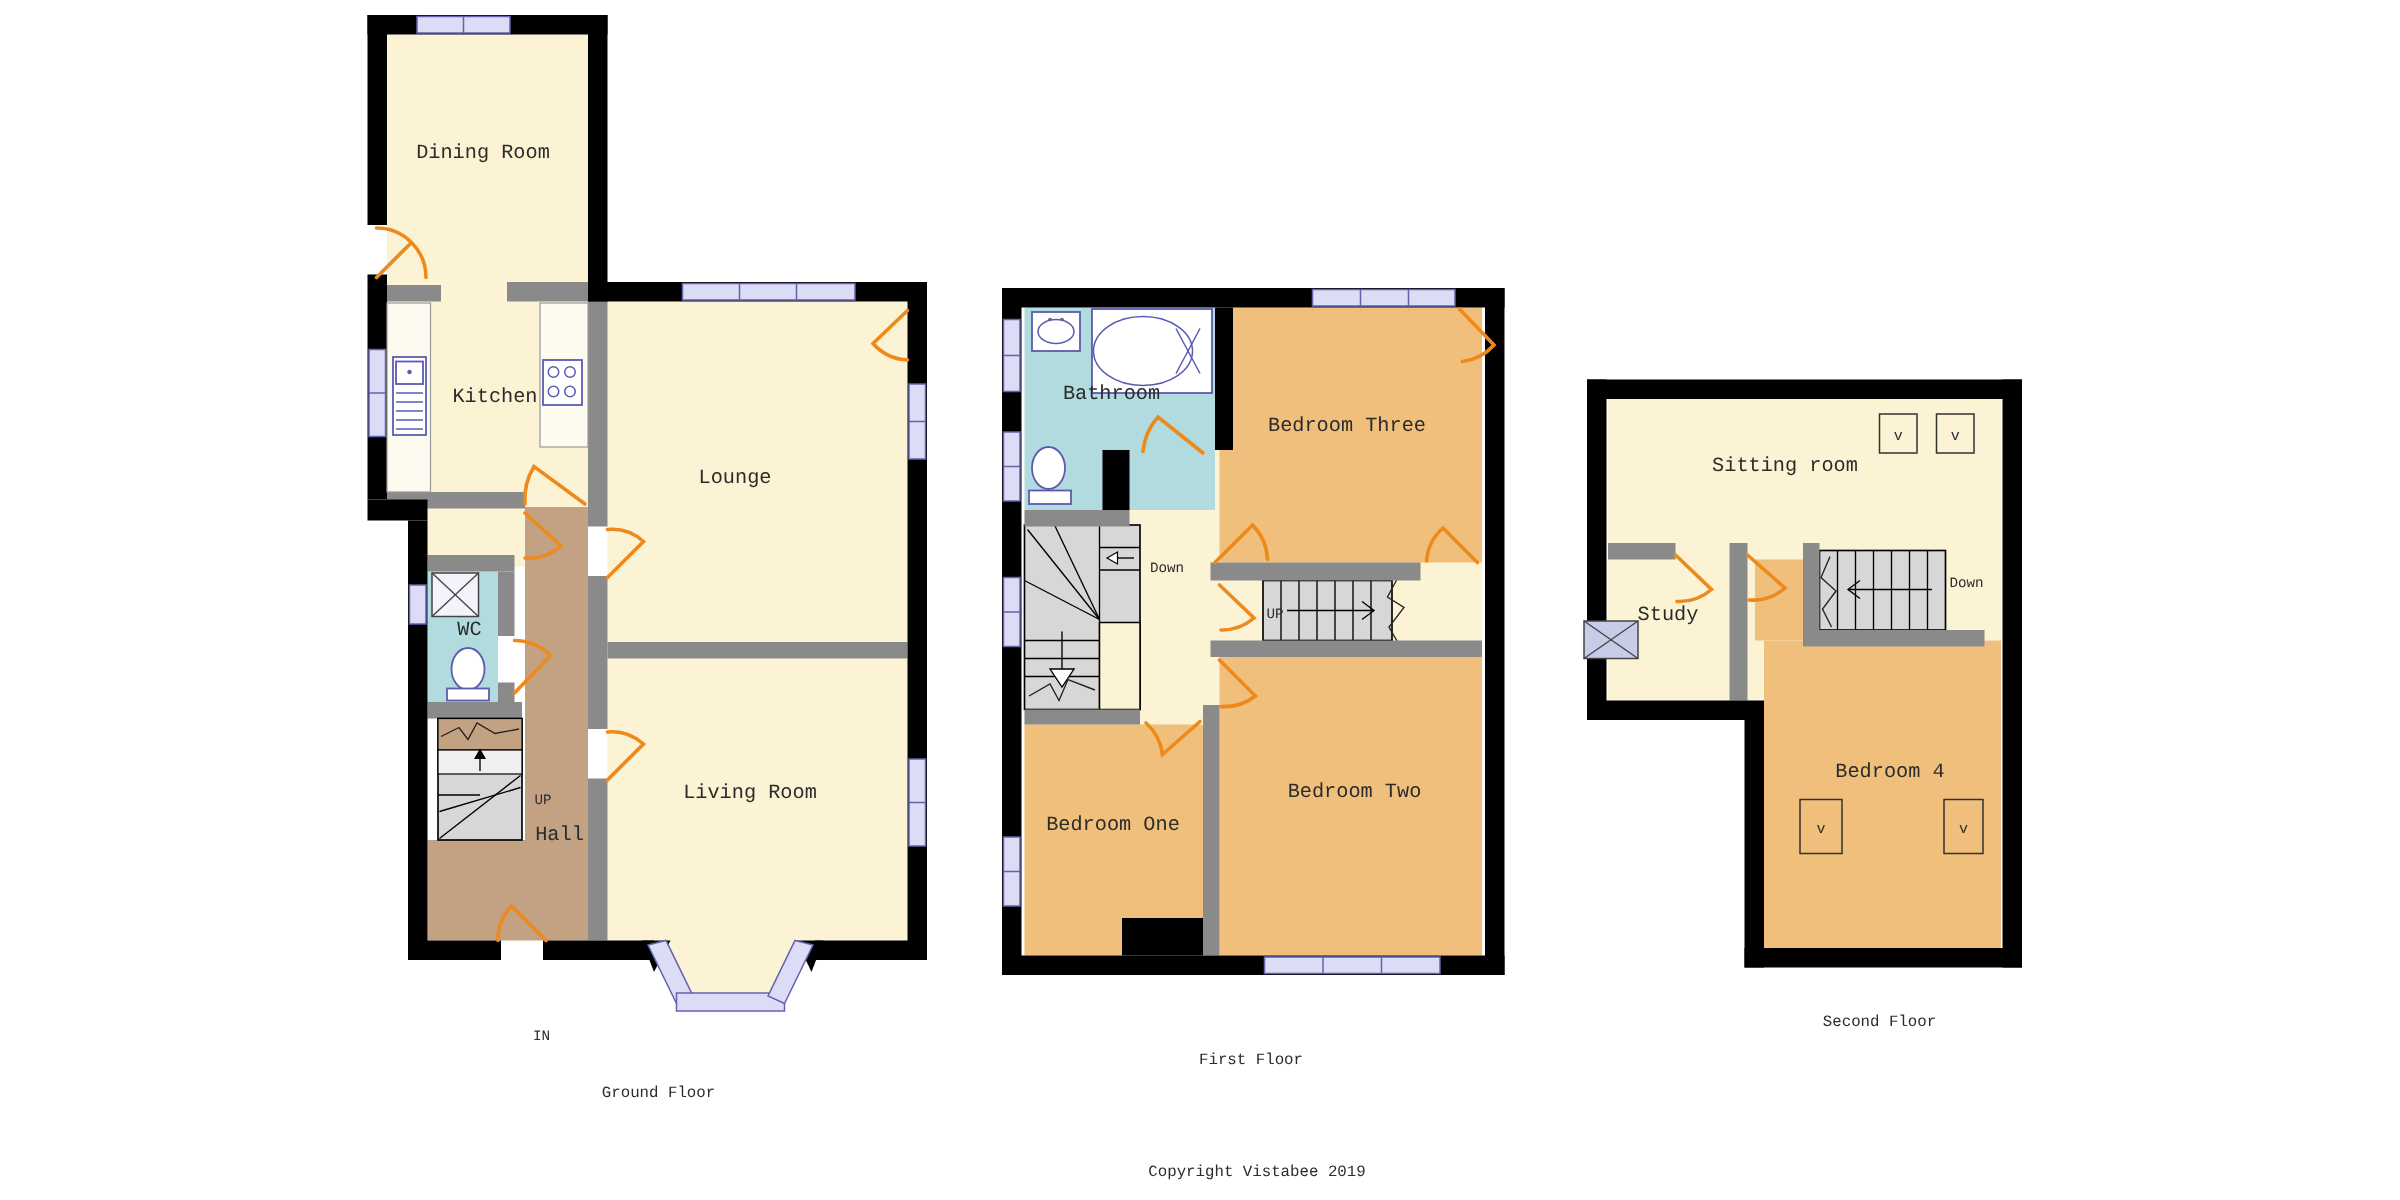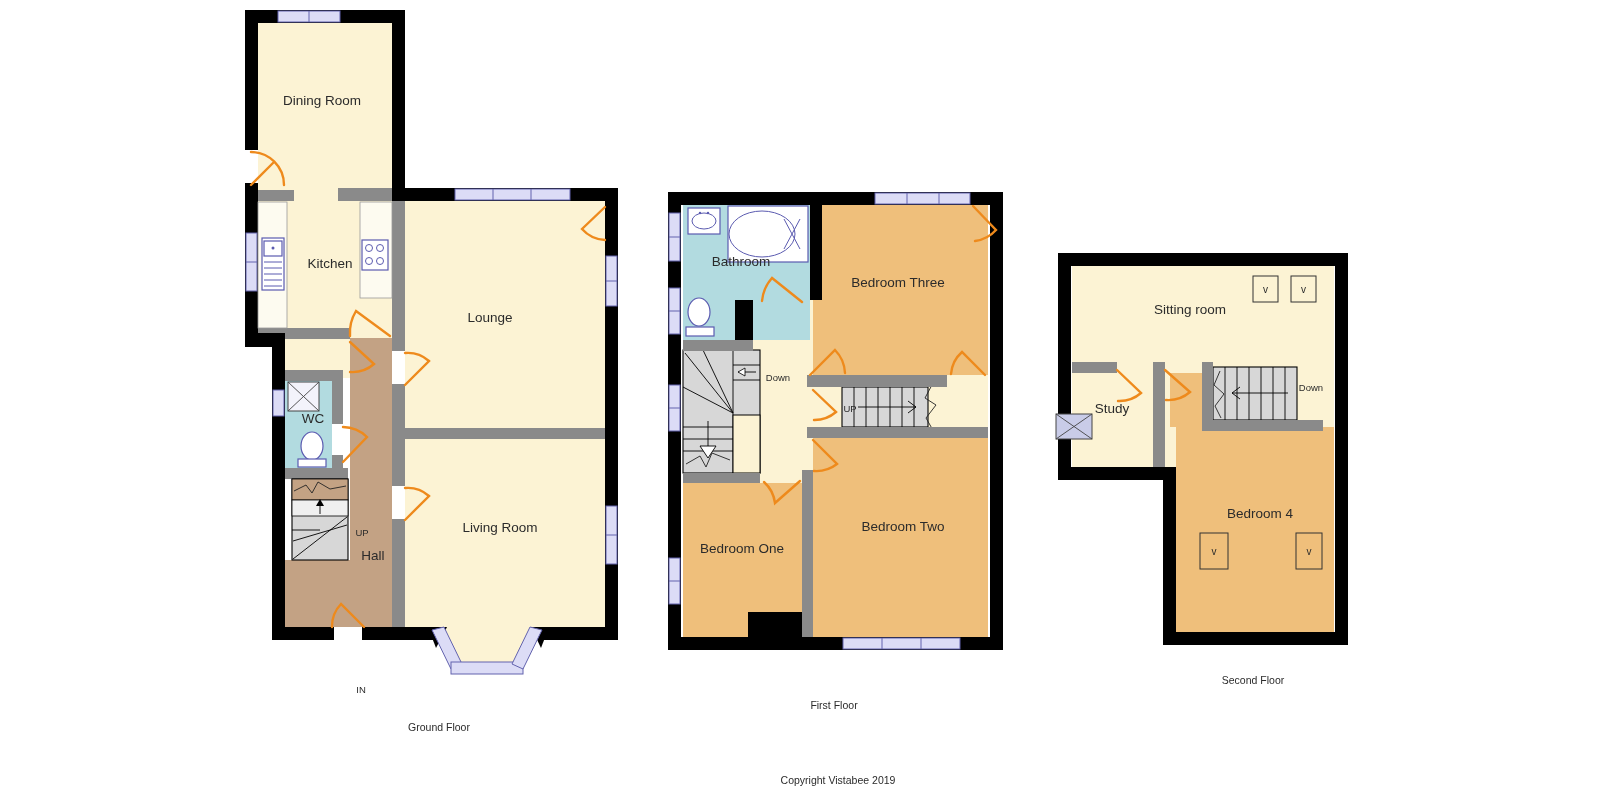--- a/index.html
+++ b/index.html
@@ -1,17 +1,17 @@
 <!DOCTYPE html>
 <html><head>
 <meta charset="utf-8">
 <style>
   html,body{margin:0;padding:0;background:#ffffff;}
   #stage{position:relative;width:1600px;height:800px;background:#ffffff;overflow:hidden;
-         font-family:Liberation Sans, sans-serif;}
+         font-family:Liberation Mono, monospace;}
   svg{display:block;}
   .wall{fill:#000000;}
   .gwall{fill:#8a8a8a;}
   .win{fill:#dcdcf6;stroke:#6363ae;stroke-width:1;}
   .winline{stroke:#6363ae;stroke-width:1;}
   .door{stroke:#ee8a1c;stroke-width:2.4;fill:none;stroke-linecap:round;}
   .fix{fill:#ffffff;stroke:#5b5bb0;stroke-width:1.2;}
   .fixline{stroke:#5b5bb0;stroke-width:1;fill:none;}
   .stair{fill:#d7d7d7;stroke:#000;stroke-width:1.1;}
   .tread{stroke:#000;stroke-width:0.9;fill:none;}

